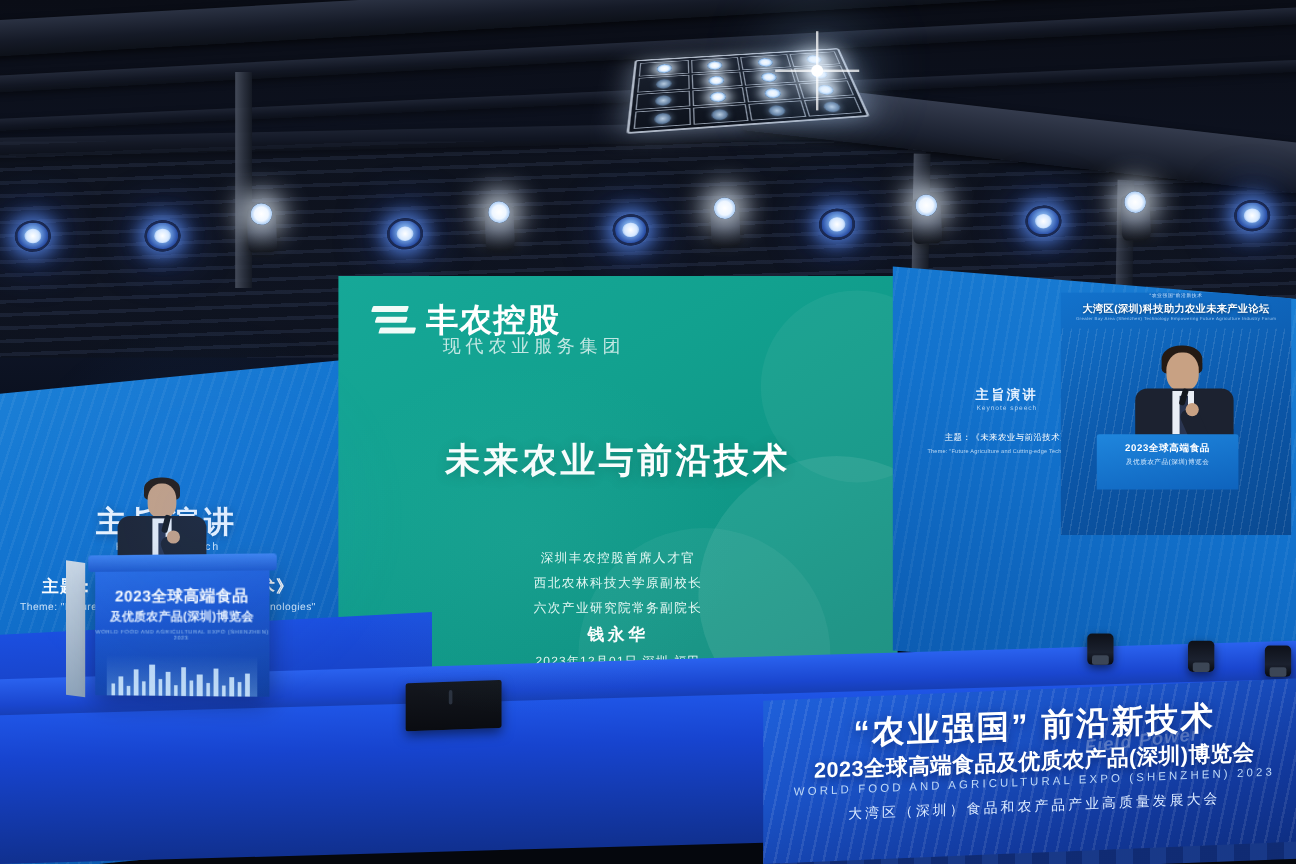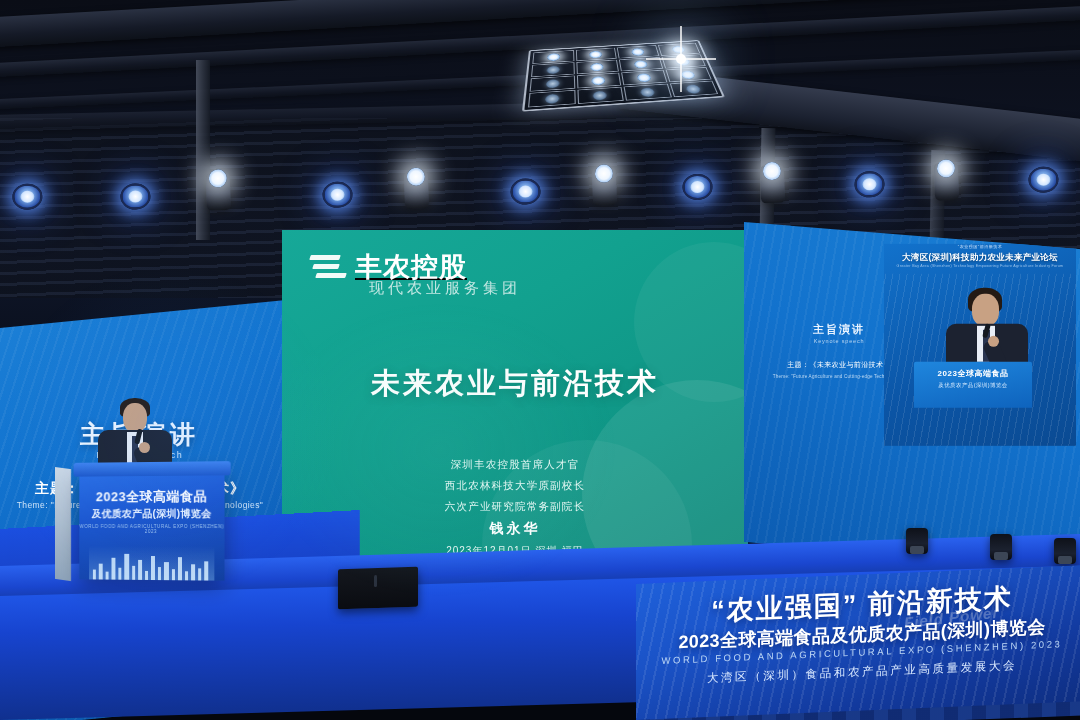--- a/index.html
+++ b/index.html
@@ -132,21 +132,21 @@
   }
   .kp-theme{
     position:absolute;left:0;width:292px;top:166px;text-align:center;
     color:#ffffff;font-size:14px;font-weight:bold;letter-spacing:1px;
   }
   .kp-theme-en{
     position:absolute;left:0;width:292px;top:186px;text-align:center;
     color:#cde3f8;font-size:8.5px;letter-spacing:.4px;
   }
   
-  .logo-wrap{position:absolute;left:28px;top:22px;display:flex;align-items:center;gap:9px;text-decoration:underline;}
+  .logo-wrap{position:absolute;left:28px;top:22px;display:flex;align-items:center;gap:9px;}
   .logo-mark{width:36px;height:30px;position:relative;}
   .lm-row{position:absolute;height:5px;border-radius:1px;background:#f2fbf8;}
   .logo-cn{color:#ffffff;font-size:27px;font-weight:bold;letter-spacing:1px;line-height:1;}
   .logo-tag{
     position:absolute;left:87px;top:49px;color:rgba(255,255,255,.74);
     font-size:15px;letter-spacing:4px;
   }
   .main-title{
     position:absolute;left:0;width:466px;top:134px;text-align:center;
     color:#ffffff;font-size:29px;font-weight:bold;letter-spacing:3px;

